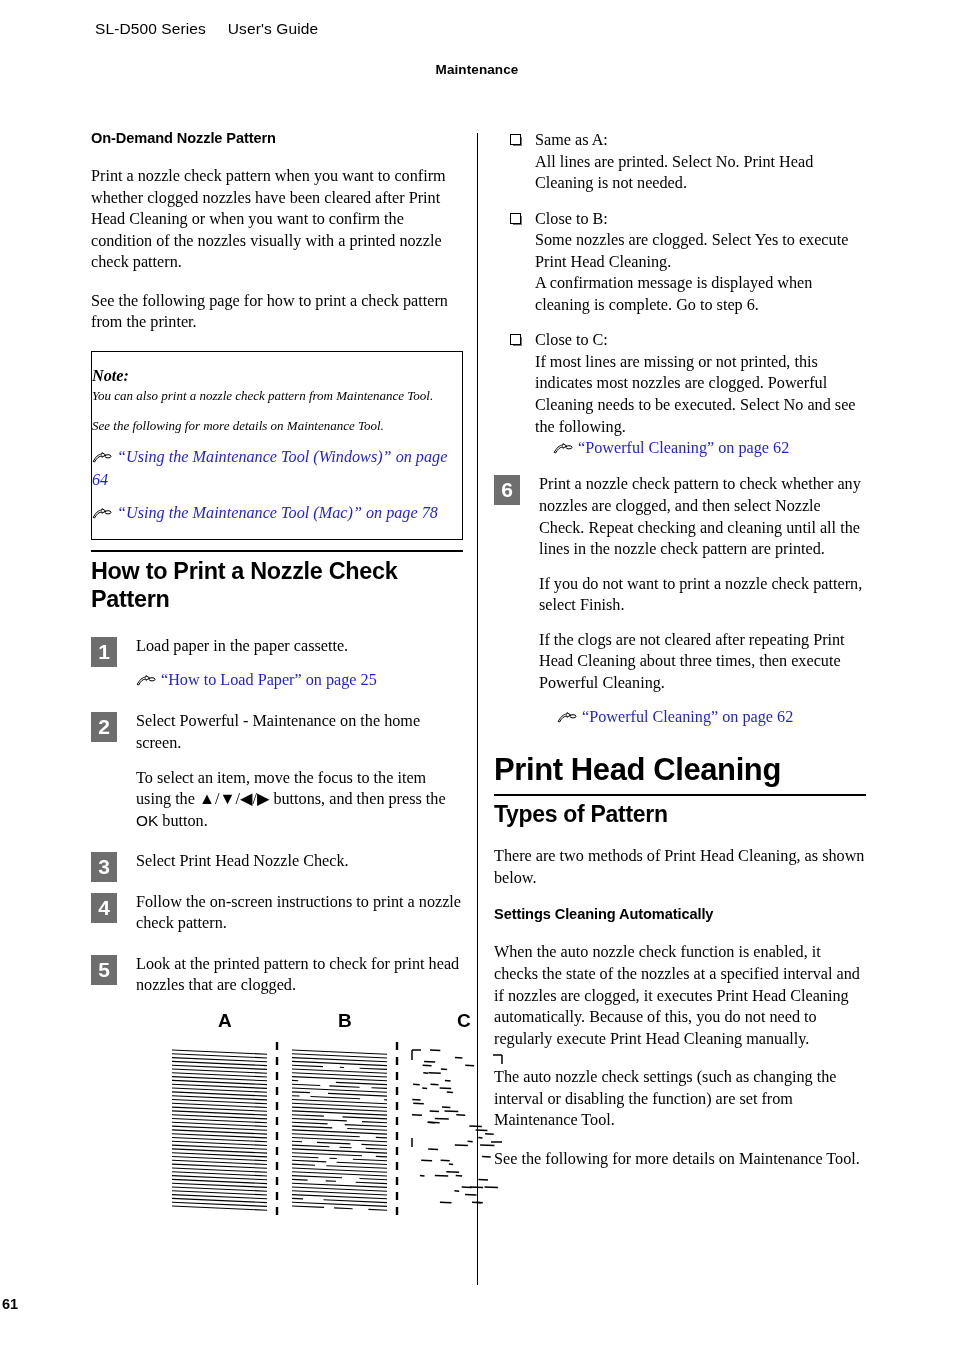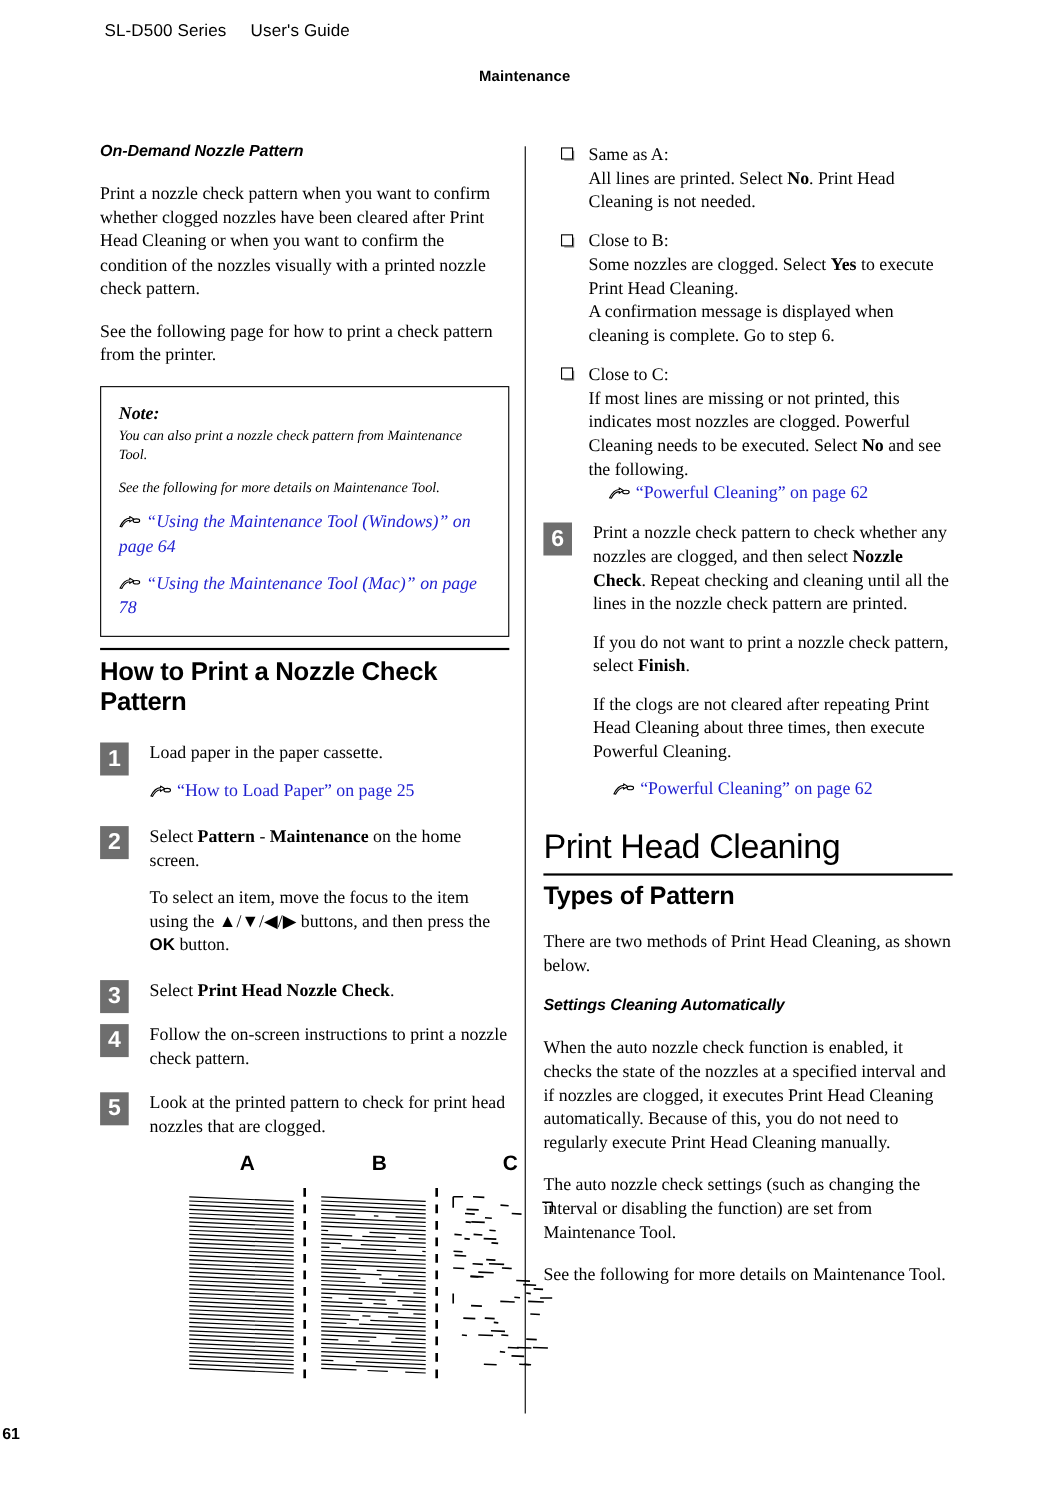--- a/index.html
+++ b/index.html
@@ -66,35 +66,34 @@
   .col-left  { left: 91px; }
   .col-right { left: 494px; }
 
   p {
     margin: 0 0 0 0;
     font-size: 16.2px;
     line-height: 1.33;
   }
   .para { margin-bottom: 17px; }
 
-  b, strong { font-weight: bold; }
+  b, strong { font-weight: normal; }
 
   
   .h-sub {
     font-family: "Liberation Sans", "DejaVu Sans", sans-serif;
     font-size: 14.6px;
     font-weight: bold;
     letter-spacing: -0.1px;
     margin: 0 0 20px 0;
-    font-style: italic;
   }
   .h1 {
     font-family: "Liberation Sans", "DejaVu Sans", sans-serif;
     font-size: 31px;
-    font-weight: normal;
+    font-weight: bold;
     letter-spacing: -0.4px;
     line-height: 1.16;
     margin: 0 0 6px 0;
   }
   .h2-wrap { margin-top: 2px; }
   .h2-rule {
     border-top: 2.2px solid #000;
     margin-bottom: 5px;
   }
   .h2 {
@@ -119,21 +118,21 @@
     font-size: 23.4px;
     font-weight: bold;
     letter-spacing: -0.3px;
     line-height: 1.18;
     margin: 0 0 22px 0;
   }
 
   
   .note-box {
     border: 1.2px solid #000;
-    padding: 14px 14px 14px 16px;
+    padding: 14px 14px 14px 0;
     margin: 6px 0 10px 0;
     font-style: italic;
   }
   .note-box .note-label {
     font-weight: bold;
     font-style: italic;
     font-size: 16.2px;
     line-height: 1.3;
   }
   .note-box p {
@@ -290,21 +289,21 @@
       <div class="step-num">1</div>
       <p>Load paper in the paper cassette.</p>
       <div class="xref"><span class="hand"><svg class="hand-svg" width="20" height="13" viewBox="0 0 20 13">
               <path d="M1.2 9.6 C3.4 5.0 6.4 2.2 10.0 2.0 L10.0 0.6 L13.6 2.9 L10.0 5.3 L10.0 3.9 C7.2 4.1 4.6 6.0 2.7 9.9 Z" fill="none" stroke="#000" stroke-width="1"></path>
               <ellipse cx="16.0" cy="4.3" rx="3.0" ry="1.6" fill="none" stroke="#000" stroke-width="1"></ellipse>
             </svg></span><span>“How to Load Paper” on page 25</span></div>
     </div>
 
     <div class="step">
       <div class="step-num">2</div>
-      <p>Select <b>Pattern</b> - <b>Maintenance</b> on the home screen.</p>
+      <p>Select <b>Powerful</b> - <b>Maintenance</b> on the home screen.</p>
       <p>To select an item, move the focus to the item using the ▲/▼/◀/▶ buttons, and then press the <b style="font-family:'Liberation Sans',sans-serif;font-size:15.4px;">OK</b> button.</p>
     </div>
 
     <div class="step">
       <div class="step-num">3</div>
       <p>Select <b>Print Head Nozzle Check</b>.</p>
     </div>
 
     <div class="step">
       <div class="step-num">4</div>

